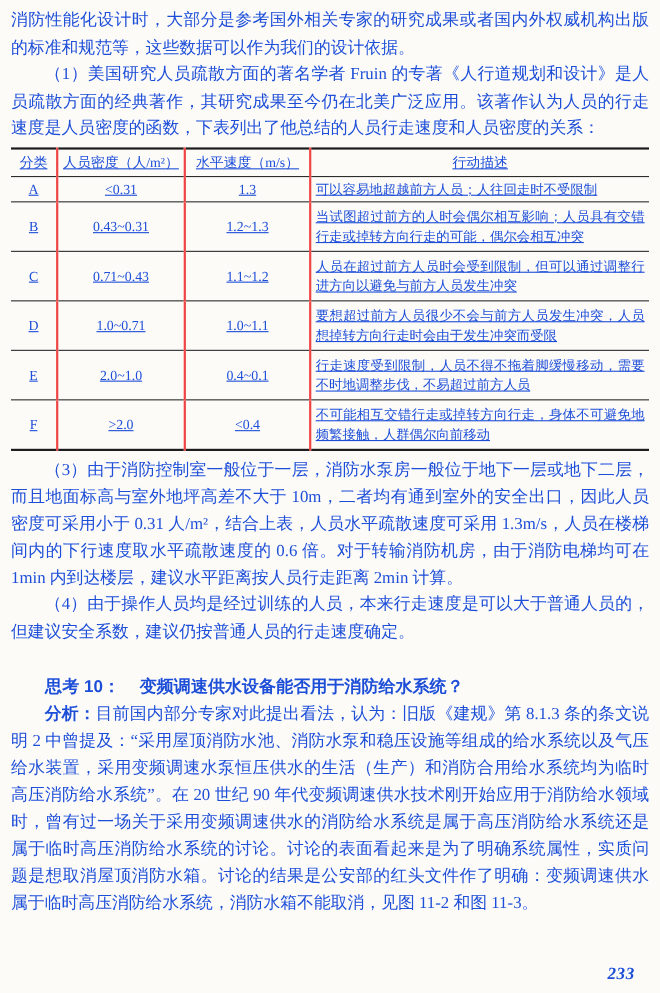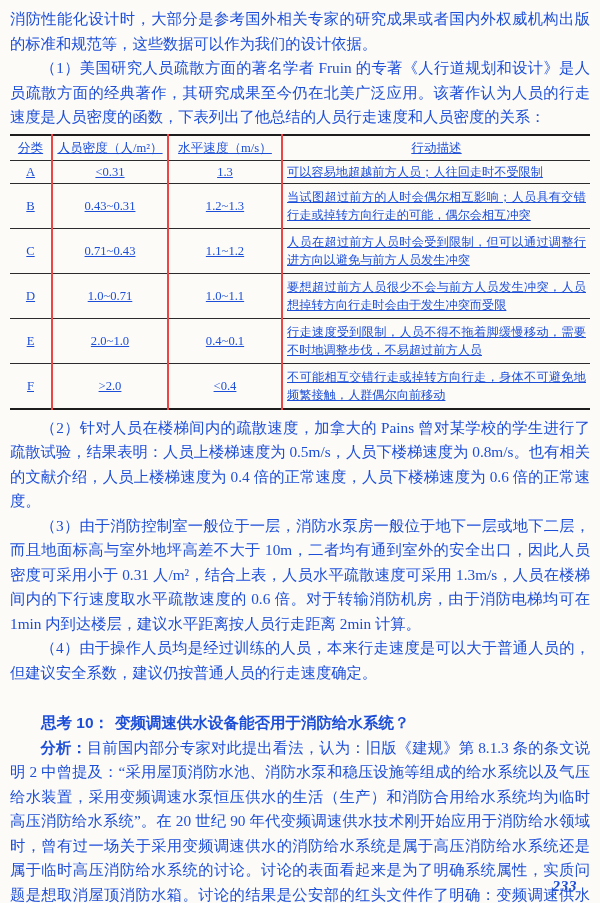--- a/index.html
+++ b/index.html
@@ -46,21 +46,21 @@
   td.desc { text-align: justify; padding: 4px 6px; }
   tr.tall td { height: 40px; }
   .question {
     margin: 26px 0 0 0;
     text-indent: 2em;
     font-size: 15.5px;
     line-height: 24.5px;
     font-weight: bold;
     font-family: "Liberation Sans", "DejaVu Sans", sans-serif;
   }
-  .q-label { margin-right: 6px; }
+  .q-label { margin-right: 18px; }
   .a-label {
     font-weight: bold;
     font-family: "Liberation Sans", "DejaVu Sans", sans-serif;
   }
   .page-number {
     position: absolute;
     right: 23px;
     bottom: 8px;
     font-size: 15.5px;
     font-style: italic;
@@ -124,21 +124,20 @@
       </tr>
       <tr class="tall">
         <td class="c">F</td>
         <td class="c">&gt;2.0</td>
         <td class="c">&lt;0.4</td>
         <td class="desc">不可能相互交错行走或掉转方向行走，身体不可避免地频繁接触，人群偶尔向前移动</td>
       </tr>
     </tbody>
   </table>
 
-  <p class="body">（2）针对人员在楼梯间内的疏散速度，加拿大的 Pains 曾对某学校的学生进行了疏散试验，结果表明：人员上楼梯速度为 0.5m/s，人员下楼梯速度为 0.8m/s。也有相关的文献介绍，人员上楼梯速度为 0.4 倍的正常速度，人员下楼梯速度为 0.6 倍的正常速度。</p>
   <p class="body">（3）由于消防控制室一般位于一层，消防水泵房一般位于地下一层或地下二层，而且地面标高与室外地坪高差不大于 10m，二者均有通到室外的安全出口，因此人员密度可采用小于 0.31 人/m²，结合上表，人员水平疏散速度可采用 1.3m/s，人员在楼梯间内的下行速度取水平疏散速度的 0.6 倍。对于转输消防机房，由于消防电梯均可在 1min 内到达楼层，建议水平距离按人员行走距离 2min 计算。</p>
   <p class="body">（4）由于操作人员均是经过训练的人员，本来行走速度是可以大于普通人员的，但建议安全系数，建议仍按普通人员的行走速度确定。</p>
 
   <p class="question"><span class="q-label">思考 10：</span><span>变频调速供水设备能否用于消防给水系统？</span></p>
 
   <p class="body"><span class="a-label">分析：</span><span>目前国内部分专家对此提出看法，认为：旧版《建规》第 8.1.3 条的条文说明 2 中曾提及：“采用屋顶消防水池、消防水泵和稳压设施等组成的给水系统以及气压给水装置，采用变频调速水泵恒压供水的生活（生产）和消防合用给水系统均为临时高压消防给水系统”。在 20 世纪 90 年代变频调速供水技术刚开始应用于消防给水领域时，曾有过一场关于采用变频调速供水的消防给水系统是属于高压消防给水系统还是属于临时高压消防给水系统的讨论。讨论的表面看起来是为了明确系统属性，实质问题是想取消屋顶消防水箱。讨论的结果是公安部的红头文件作了明确：变频调速供水属于临时高压消防给水系统，消防水箱不能取消，见图 11-2 和图 11-3。</span></p>
 
   <div class="page-number">233</div>
 
 </div>

